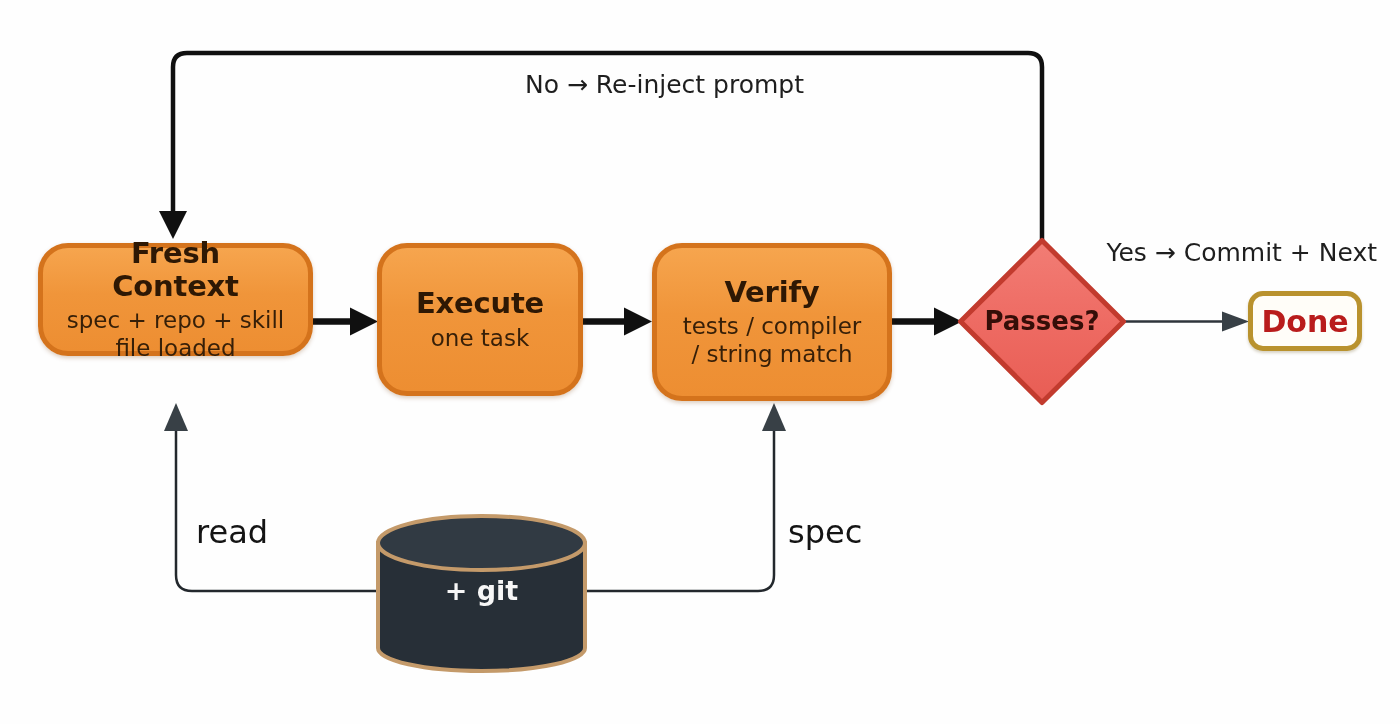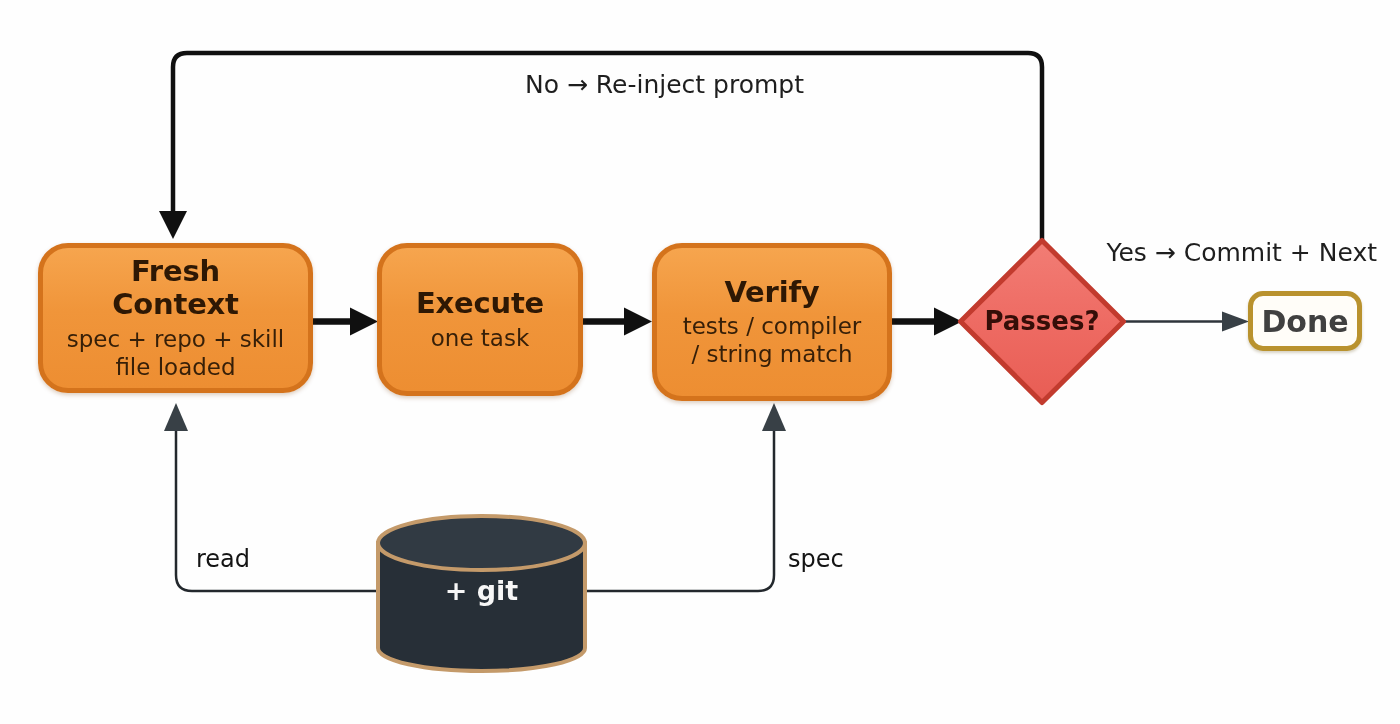--- a/index.html
+++ b/index.html
@@ -52,21 +52,21 @@
   }
   .terminal {
     background: #fffdf8;
     border: 5px solid #b9922e;
     border-radius: 15px;
     box-shadow: 0 2px 3px rgba(100,80,20,0.25);
   }
   .terminal .node-title {
     font-weight: 700;
     font-size: 30px;
-    color: #404040;
+    color: #b91c1c;
   }
   .diamond-label {
     position: absolute;
     z-index: 2;
     text-align: center;
     font-weight: 700;
     font-size: 26px;
     color: #350e08;
   }
   .cyl-label {
@@ -82,24 +82,23 @@
     position: absolute;
     z-index: 2;
     font-size: 25px;
     color: #1e1e1e;
     text-align: right;
     white-space: nowrap;
   }
   .rw-label {
     position: absolute;
     z-index: 2;
-    font-size: 24px;
+    font-size: 32px;
     color: #141414;
     white-space: nowrap;
-    margin-top: 32px;
   }
 </style>
 </head>
 <body>
 
 <div class="canvas">
 
   <svg class="edges-svg" viewBox="0 0 1400 724" xmlns="http://www.w3.org/2000/svg">
     <defs>
       <linearGradient id="gradDiamond" x1="0" y1="0" x2="0" y2="1">
@@ -129,21 +128,21 @@
 
     <path d="M 585 591 L 758 591 Q 774 591 774 575 L 774 428" fill="none" stroke="#23282d" stroke-width="2.5"></path>
     <polygon points="774,403 762,431 786,431" fill="#384046"></polygon>
 
     <polygon points="1042,240.5 1123.5,321.5 1042,402.5 960.5,321.5" fill="url(#gradDiamond)" stroke="#c23b2e" stroke-width="5" stroke-linejoin="round"></polygon>
 
     <path d="M 378 543 L 378 648 A 103.5 23 0 0 0 585 648 L 585 543 Z" fill="#272f37" stroke="#c49a6a" stroke-width="4"></path>
     <ellipse cx="481.5" cy="543" rx="103.5" ry="27" fill="#313a43" stroke="#c49a6a" stroke-width="4"></ellipse>
   </svg>
 
-  <div class="node process" style="left:38px; top:243px; width:275px; height:150px; padding:0 22px;">
+  <div class="node process" style="left:38px; top:243px; width:275px; height:113px; padding:0 22px;">
     <div class="node-title">Fresh Context</div>
     <div class="node-sub">spec + repo + skill file loaded</div>
   </div>
 
   <div class="node process" style="left:377px; top:243px; width:206px; height:153px; padding:0 0;">
     <div class="node-title">Execute</div>
     <div class="node-sub">one task</div>
   </div>
 
   <div class="node process" style="left:652px; top:243px; width:240px; height:158px; padding:0 20px;">

